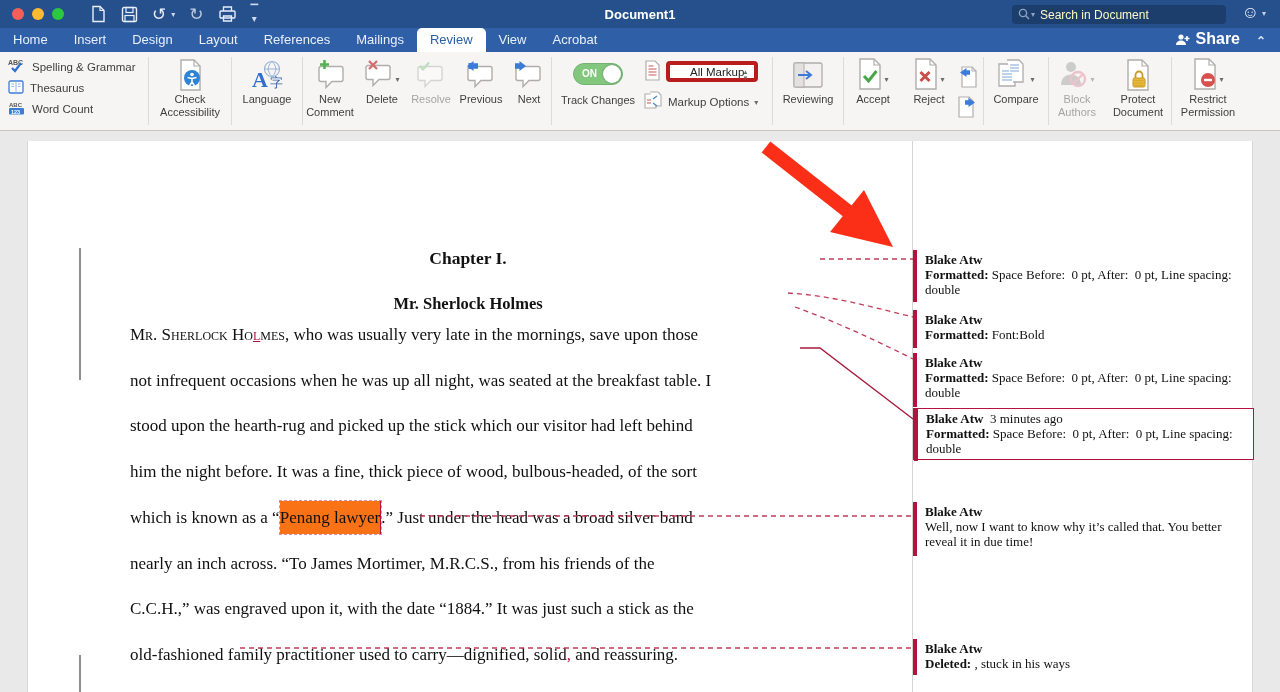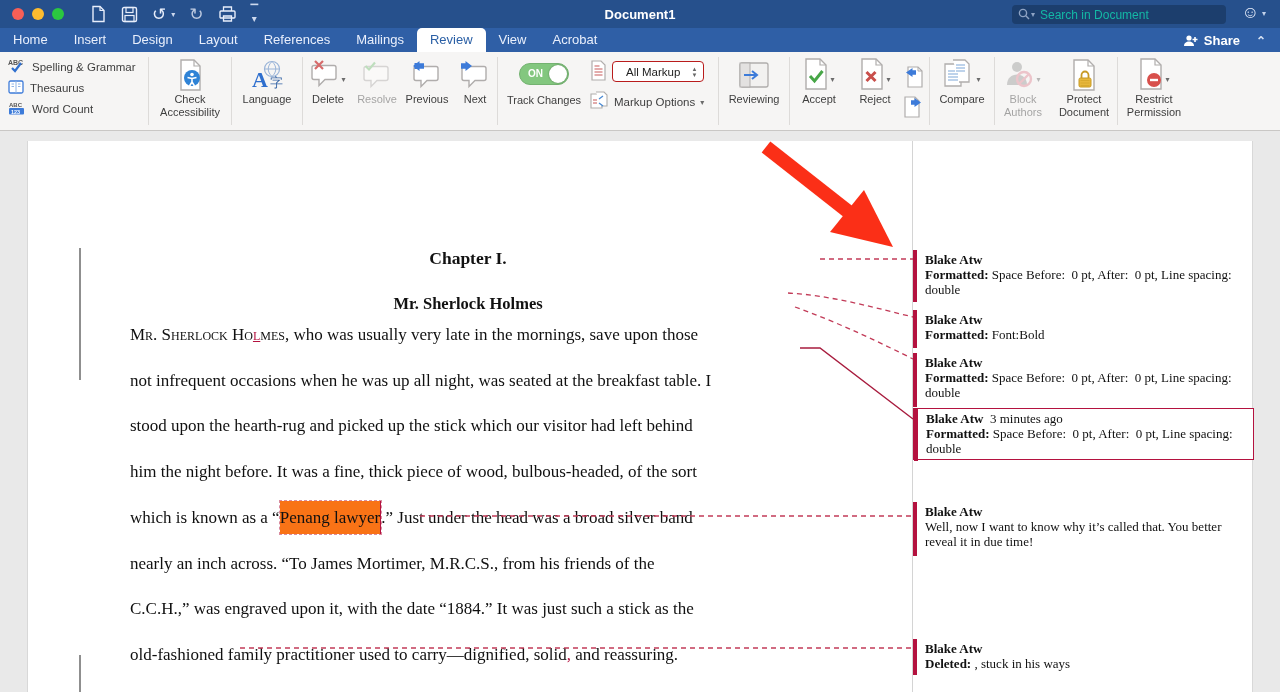--- a/index.html
+++ b/index.html
@@ -13,30 +13,30 @@
   .light.red{background:#f65f57;}
   .light.yellow{background:#fdbc2f;}
   .light.green{background:#2bc840;}
   .qa{display:flex;align-items:center;gap:14px;margin-left:26px;}
   .qa svg{display:block;}
   .qa .caret{color:#cdd9ee;font-size:8px;margin-left:-9px;}
   .doc-title{position:absolute;left:0;right:0;text-align:center;color:#ffffff;
     font-size:13px;font-weight:bold;pointer-events:none;}
   .searchbox{position:absolute;right:54px;top:5px;width:214px;height:19px;background:#1c3e6d;
     border-radius:4px;display:flex;align-items:center;padding:0 6px;color:#93a7c6;}
-  .searchbox .ph{font-size:12px;margin-left:5px;color:#14b8a6;}
+  .searchbox .ph{font-size:12px;margin-left:5px;color:#fef9c3;}
   .searchbox .sc{font-size:8px;margin-left:1px;color:#8ea3c4;}
   .smiley{position:absolute;right:14px;top:3px;color:#e8eefb;font-size:17px;display:flex;align-items:center;}
   .smiley .caret{font-size:8px;margin-left:3px;color:#c3d2ea;}
 
   
   .tabrow{height:24px;background:#2f5fa6;display:flex;align-items:flex-end;padding-left:0;position:relative;}
   .tab{color:#e9effc;font-size:13px;padding:4px 13px 5px 13px;cursor:default;}
   .tab.active{background:#ffffff;color:#2a5fa5;border-radius:5px 5px 0 0;}
-  .share-area{position:absolute;right:40px;bottom:4px;display:flex;align-items:center;gap:5px;color:#fff;font-size:13px;font-weight:bold;}
+  .share-area{position:absolute;right:40px;bottom:4px;display:flex;align-items:center;gap:5px;color:#fff;font-size:16px;font-weight:bold;}
   .collapse{position:absolute;right:14px;bottom:4px;color:#dbe5f5;font-size:12px;font-weight:bold;}
 
   
   .ribbon{height:79px;background:#f6f5f4;border-bottom:1px solid #c9c7c5;display:flex;align-items:stretch;}
   .rsep{width:1px;background:#dddbd9;margin:5px 0;}
   .proofing{width:148px;padding:6px 0 0 8px;display:flex;flex-direction:column;gap:5px;}
   .prow{display:flex;align-items:center;gap:6px;font-size:11.5px;color:#3e3e3e;white-space:nowrap;}
   .bigbtn{display:flex;flex-direction:column;align-items:center;padding-top:5px;
     font-size:11px;color:#3e3e3e;text-align:center;line-height:1.18;}
   .bigbtn .ic{height:36px;display:flex;align-items:center;justify-content:center;}
@@ -44,22 +44,22 @@
   .carow{display:flex;align-items:flex-start;}
   .caret9{font-size:8px;color:#6b6b6b;margin:10px 0 0 1px;}
   .trackgrp{width:92px;}
   .toggle{width:50px;height:22px;border-radius:11px;background:#83c77f;border:1px solid #74b271;
     position:relative;margin-top:6px;}
   .toggle .on{position:absolute;left:8px;top:4px;color:#fff;font-size:10px;font-weight:bold;}
   .toggle .knob{position:absolute;right:1px;top:1px;width:18px;height:18px;border-radius:50%;
     background:#fff;box-shadow:0 0 2px rgba(0,0,0,.4);}
   .markupcol{width:128px;padding-top:8px;display:flex;flex-direction:column;gap:8px;}
   .mrow{display:flex;align-items:center;gap:5px;font-size:11.5px;color:#3e3e3e;white-space:nowrap;}
-  .select{width:92px;height:21px;background:#fff;border:1px solid #b91c1c;border-radius:4px;
-    display:flex;align-items:center;font-size:11.5px;color:#222;position:relative;padding-left:13px;}
+  .select{width:92px;height:21px;background:#fff;border:4px solid #b91c1c;border-radius:4px;
+    display:flex;align-items:center;font-size:11.5px;color:#222;position:relative;padding-left:20px;}
   .select .stepper{position:absolute;right:2px;top:2px;width:13px;height:15px;display:flex;
     flex-direction:column;align-items:center;justify-content:center;color:#666;font-size:6px;line-height:6px;}
   .navstack{display:flex;flex-direction:column;gap:4px;justify-content:center;padding:6px 6px 0 2px;}
 
   
   .docarea{position:relative;width:1280px;height:561px;background:#e9e9e9;}
   .page{position:absolute;left:27px;top:10px;width:1226px;height:551px;background:#ffffff;
     border-left:1px solid #d8d8d8;border-right:1px solid #d8d8d8;}
   .vsep{position:absolute;left:912px;top:10px;width:1px;height:551px;background:#d4d4d4;}
   .changebar{position:absolute;left:79px;width:1.5px;background:#8f8f8f;}
@@ -205,20 +205,29 @@
           <path d="M14.5 9h15M22 1.5c-5 4.5-5 10.5 0 15c5-4.5 5-10.5 0-15z" fill="none" stroke="#9ab4d8" stroke-width="1"></path>
           <text x="2" y="27" font-size="22" font-weight="bold" fill="#2f6fce" font-family="Liberation Serif">A</text>
           <text x="20" y="27" font-size="13" fill="#3a68a8" font-family="Liberation Sans">字</text>
         </svg>
     </div>
     <span>Language</span>
   </div>
 
   <div class="rsep"></div>
 
+  <div class="bigbtn" style="width:54px;">
+    <div class="ic">
+      <svg width="34" height="30" viewBox="0 0 34 30">
+          <path d="M8 6.5h20a2 2 0 0 1 2 2v11a2 2 0 0 1-2 2h-9l-6 6v-6h-5a2 2 0 0 1-2-2v-11a2 2 0 0 1 2-2z" fill="#fff" stroke="#b0adac" stroke-width="1.4"></path>
+          <path d="M7 4.5h9M11.5 0v9" stroke="#52b152" stroke-width="2.6"></path>
+        </svg>
+    </div>
+    <span style="width:52px;">New Comment</span>
+  </div>
   <div class="bigbtn" style="width:50px;">
     <div class="ic carow">
       <span><svg width="30" height="28" viewBox="0 0 30 28">
             <path d="M4 5.5h20a2 2 0 0 1 2 2v10a2 2 0 0 1-2 2h-9l-6 6v-6h-5a2 2 0 0 1-2-2v-10a2 2 0 0 1 2-2z" fill="#fff" stroke="#b0adac" stroke-width="1.4"></path>
             <path d="M5 1l8 8M13 1l-8 8" stroke="#d66a6a" stroke-width="2.2"></path>
           </svg></span>
       <span class="caret9">▾</span>
     </div>
     <span>Delete</span>
   </div>

